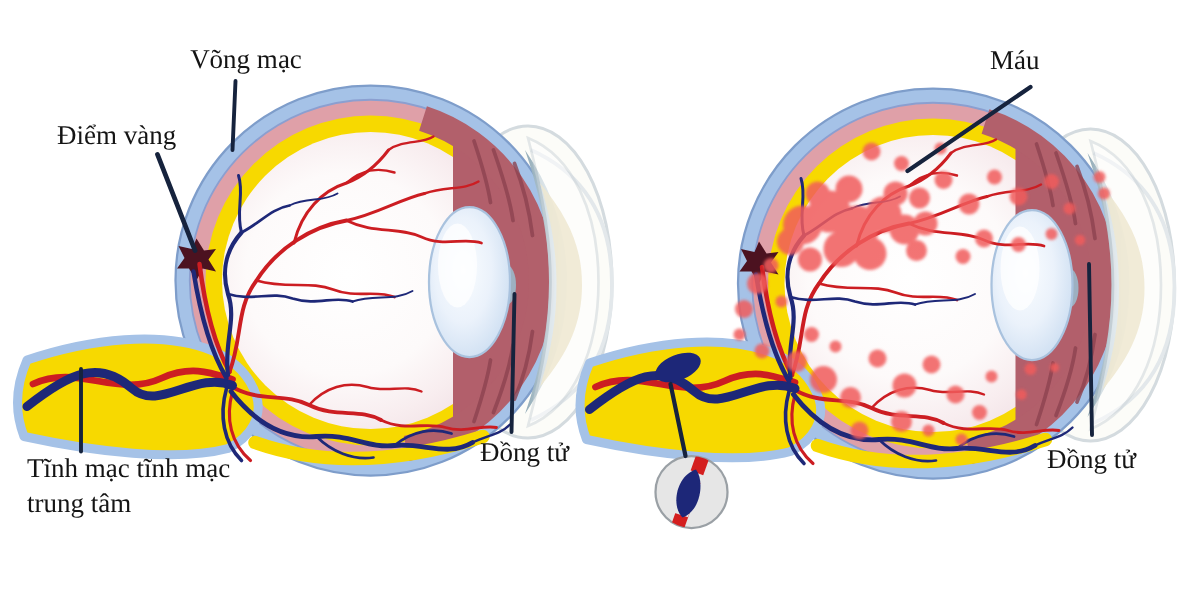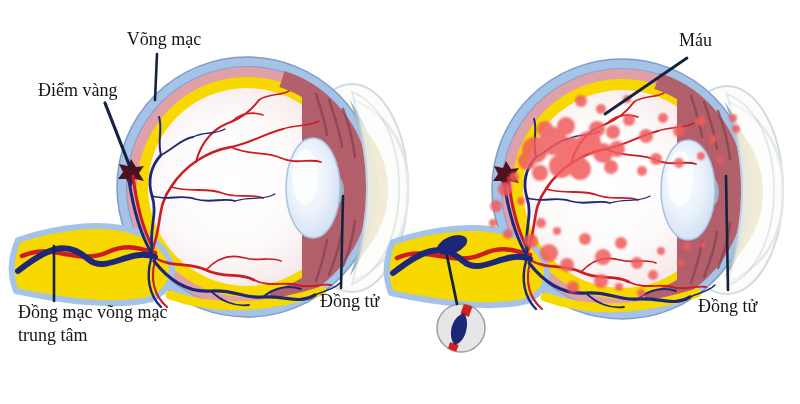--- a/index.html
+++ b/index.html
@@ -203,22 +203,22 @@
     <path stroke-width="2.8" d="M 687,58 L 605,114"></path>
     <path stroke-width="2.8" d="M 447,256 L 457,304"></path>
     <path stroke-width="2.6" d="M 726,176 L 728,290"></path>
   </g>
 </svg>
 
 <div class="lbl" style="left:38px;top:79px">Điểm vàng</div>
 
 <div class="lbl" style="left:119px;top:28px;width:90px;text-align:center">Võng mạc</div>
 
-<div class="lbl wrap" style="left:18px;top:301px;width:152px">Đồng mạc võng mạc trung tâm</div>
+<div class="lbl wrap" style="left:18px;top:301px;width:152px">Tĩnh mạc tĩnh mạc trung tâm</div>
 
 <div class="lbl" style="left:320px;top:290px">Đồng tử</div>
 
-<div class="lbl" style="left:660px;top:29px;width:52px;text-align:right">Máu</div>
+<div class="lbl" style="left:660px;top:29px;width:52px;text-align:left">Máu</div>
 
 
 <div class="lbl" style="left:698px;top:295px">Đồng tử</div>
 
 </div>
 
 </body></html>

